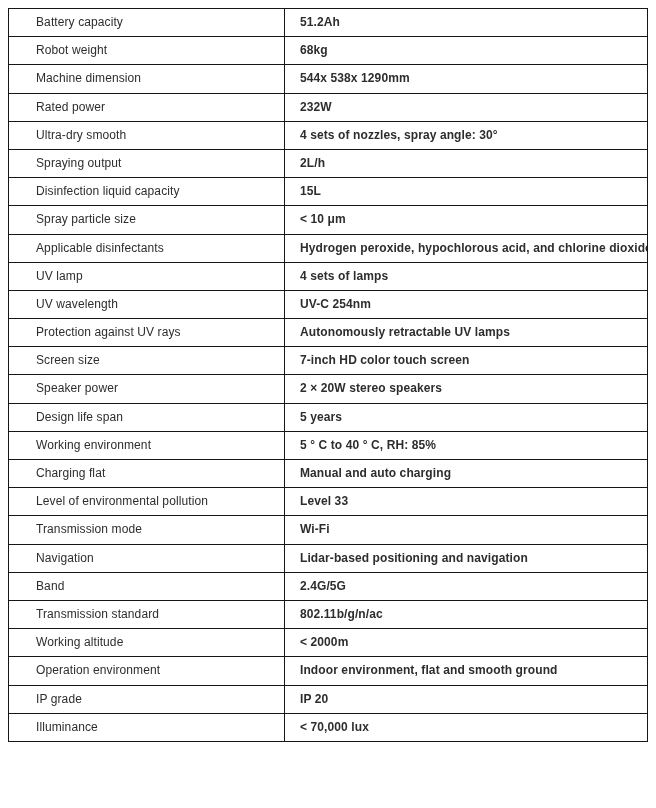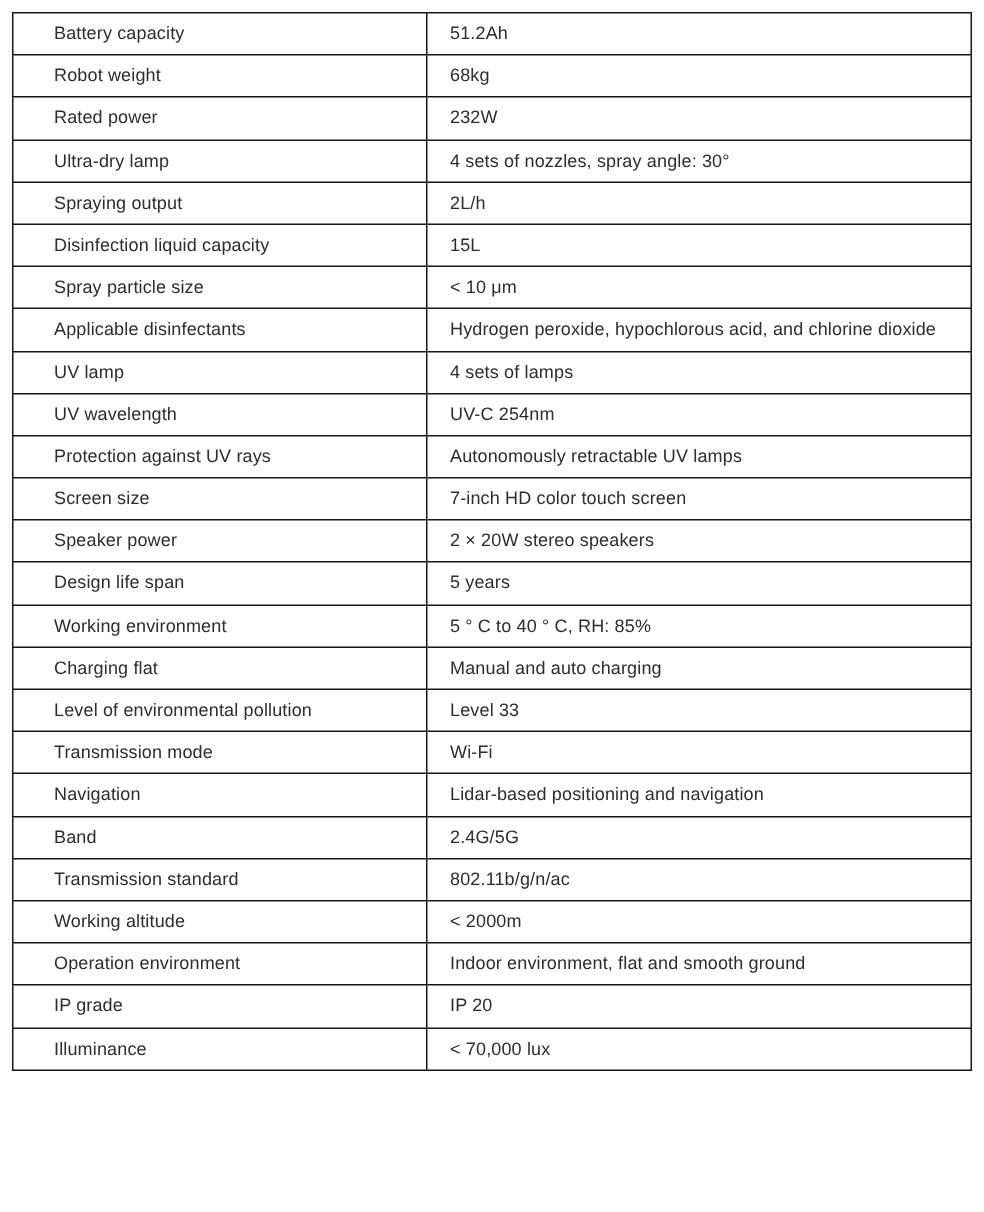--- a/index.html
+++ b/index.html
@@ -37,42 +37,47 @@
     white-space: nowrap;
   }
   td.label-cell {
     width: 244px;
     padding-left: 27px;
     padding-right: 4px;
   }
   td.value-cell {
     padding-left: 15px;
     padding-right: 4px;
+    font-weight: bold;
   }
 </style>
 </head>
 <body>
 
 <div class="page">
   <table class="spec-table">
     <tbody>
         <tr>
           <td class="label-cell">Battery capacity</td>
           <td class="value-cell">51.2Ah</td>
         </tr>
         <tr>
           <td class="label-cell">Robot weight</td>
           <td class="value-cell">68kg</td>
         </tr>
         <tr>
+          <td class="label-cell">Machine dimension</td>
+          <td class="value-cell">544x 538x 1290mm</td>
+        </tr>
+        <tr>
           <td class="label-cell">Rated power</td>
           <td class="value-cell">232W</td>
         </tr>
         <tr>
-          <td class="label-cell">Ultra-dry lamp</td>
+          <td class="label-cell">Ultra-dry smooth</td>
           <td class="value-cell">4 sets of nozzles, spray angle: 30°</td>
         </tr>
         <tr>
           <td class="label-cell">Spraying output</td>
           <td class="value-cell">2L/h</td>
         </tr>
         <tr>
           <td class="label-cell">Disinfection liquid capacity</td>
           <td class="value-cell">15L</td>
         </tr>

